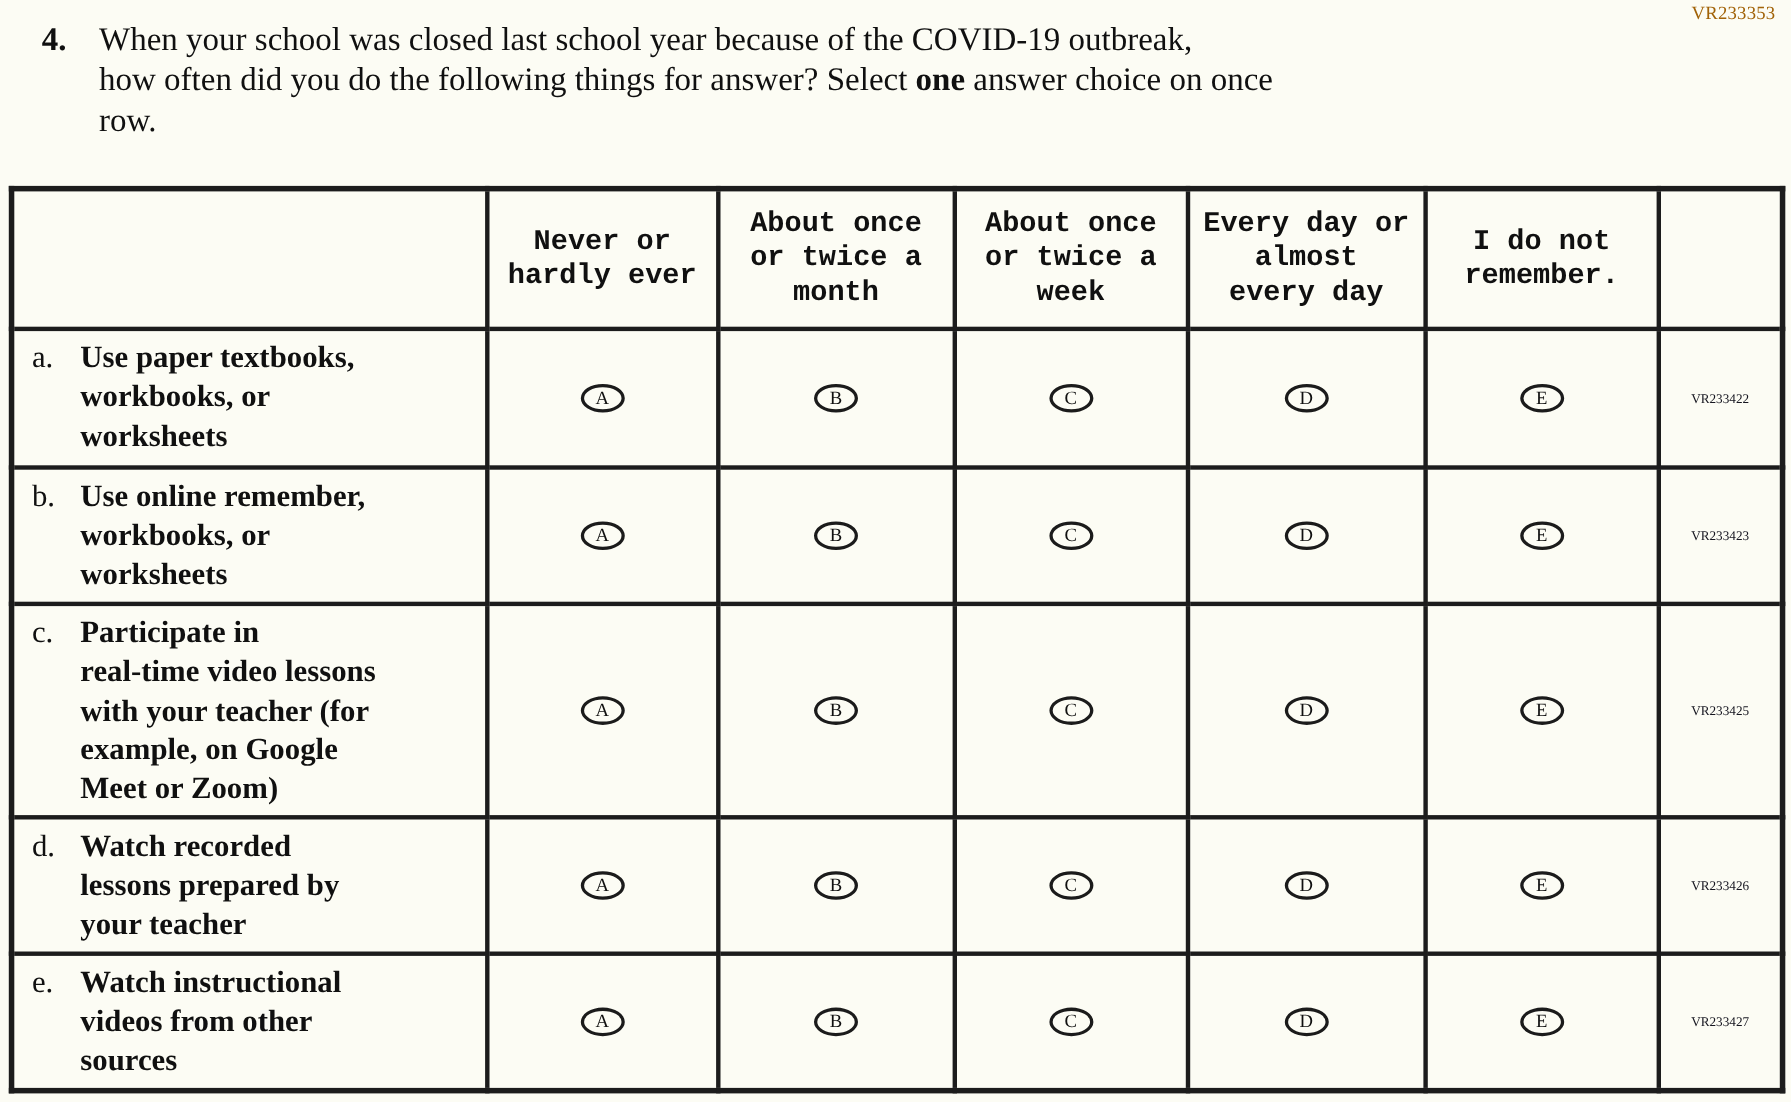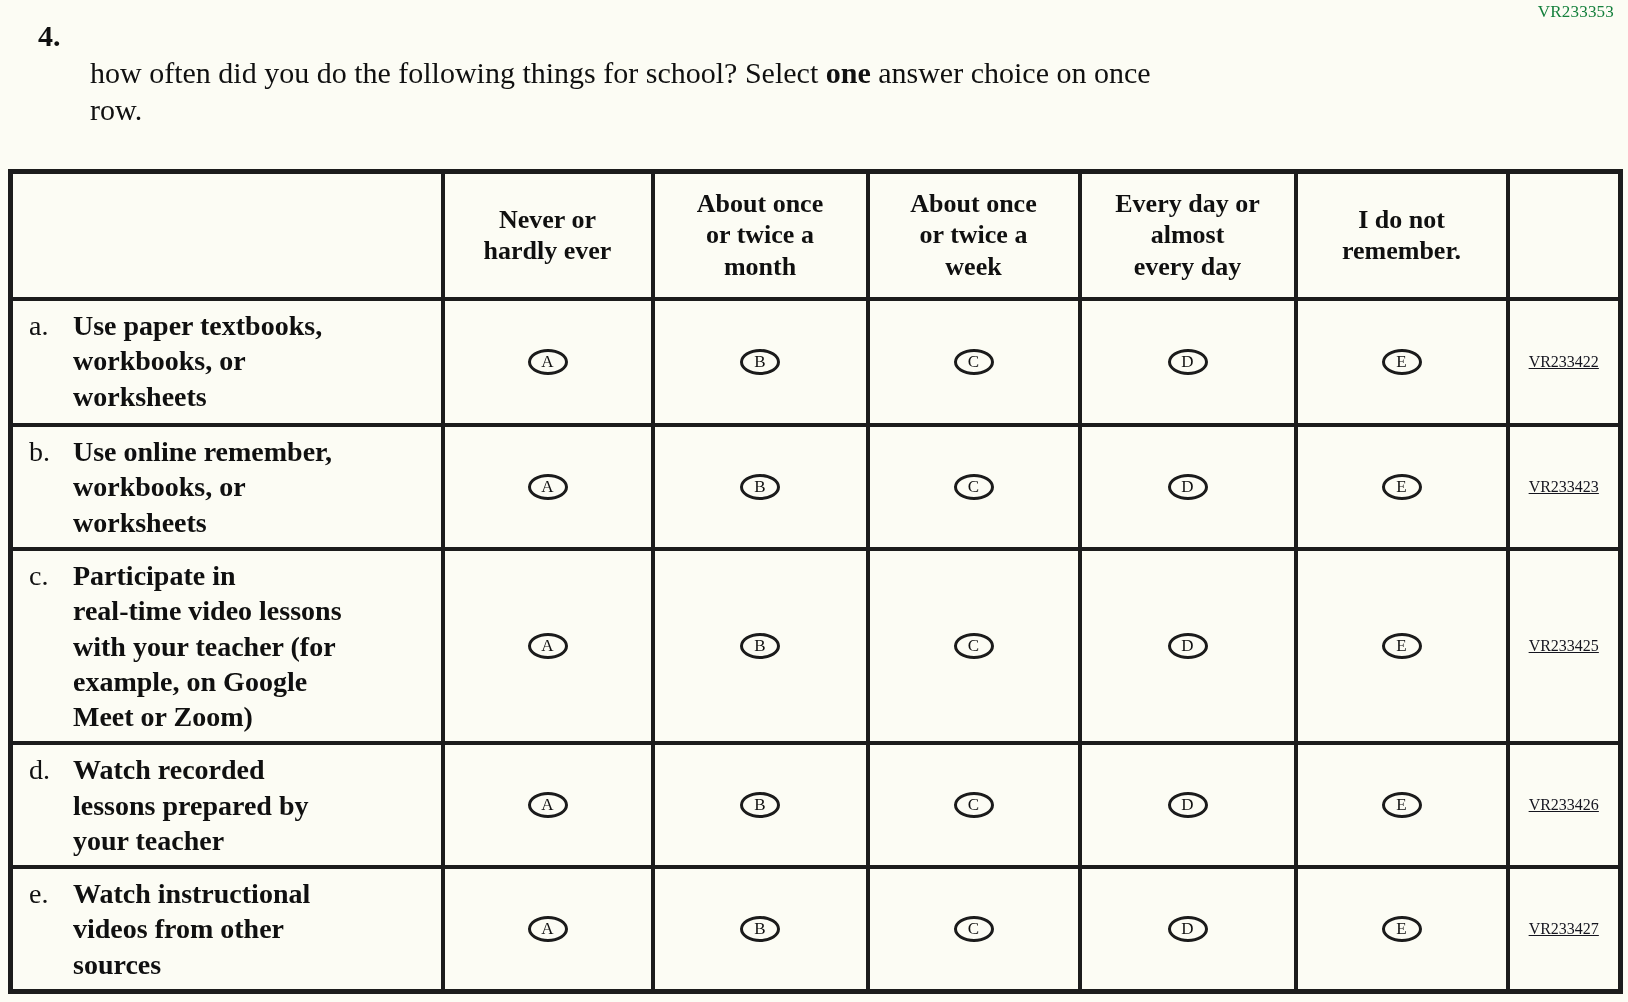--- a/index.html
+++ b/index.html
@@ -9,21 +9,21 @@
     font-family: "Liberation Serif", "DejaVu Serif", serif;
     color: #101010;
     position: relative;
     overflow: hidden;
   }
   .form-code-top {
     position: absolute;
     top: 2px; right: 14px;
     font-size: 17px;
     letter-spacing: 0.2px;
-    color: #15803d;
+    color: #a16207;
   }
   .question {
     display: flex;
     padding: 17px 0 0 38px;
   }
   .q-num {
     font-weight: bold;
     font-size: 30px;
     width: 52px;
     flex-shrink: 0;
@@ -47,21 +47,21 @@
   thead th {
     border-bottom: 12px double #1c1c1c;
     font-size: 26px;
     font-weight: bold;
     text-align: center;
     vertical-align: middle;
     line-height: 1.22;
     padding: 6px 4px;
     white-space: pre-line;
   }
-  tr.head-row  { height: 128px; }
+  tr.head-row  { height: 128px; font-family: Liberation Mono, monospace; }
   tr.row-a { height: 126px; }
   tr.row-b { height: 124px; }
   tr.row-c { height: 188px; }
   tr.row-d { height: 117px; }
   tr.row-e { height: 113px; }
   td.label-cell {
     vertical-align: top;
     padding: 7px 6px 7px 16px;
     font-size: 28px;
     line-height: 1.26;
@@ -80,34 +80,33 @@
     border-radius: 50%;
     font-size: 17px;
     line-height: 20px;
     text-align: center;
     cursor: pointer;
     background: transparent;
   }
   td.code-cell {
     text-align: center;
     vertical-align: middle;
-    font-size: 16px;
+    font-size: 12px;
     color: #15151f;
     padding: 2px;
-    text-decoration: underline;
   }
 </style>
 </head>
 <body>
 
 <div class="form-code-top">VR233353</div>
 
 <div class="question">
   <div class="q-num">4.</div>
-  <div class="q-text"><br><span>how often did you do the following things for school? Select </span><b>one</b><span> answer choice on once</span><br><span>row.</span></div>
+  <div class="q-text"><span>When your school was closed last school year because of the COVID-19 outbreak,</span><br><span>how often did you do the following things for answer? Select </span><b>one</b><span> answer choice on once</span><br><span>row.</span></div>
 </div>
 
 <table class="survey">
   <colgroup>
     <col style="width:432px">
       <col style="width:210px">
       <col style="width:215px">
       <col style="width:212px">
       <col style="width:216px">
       <col style="width:212px">

